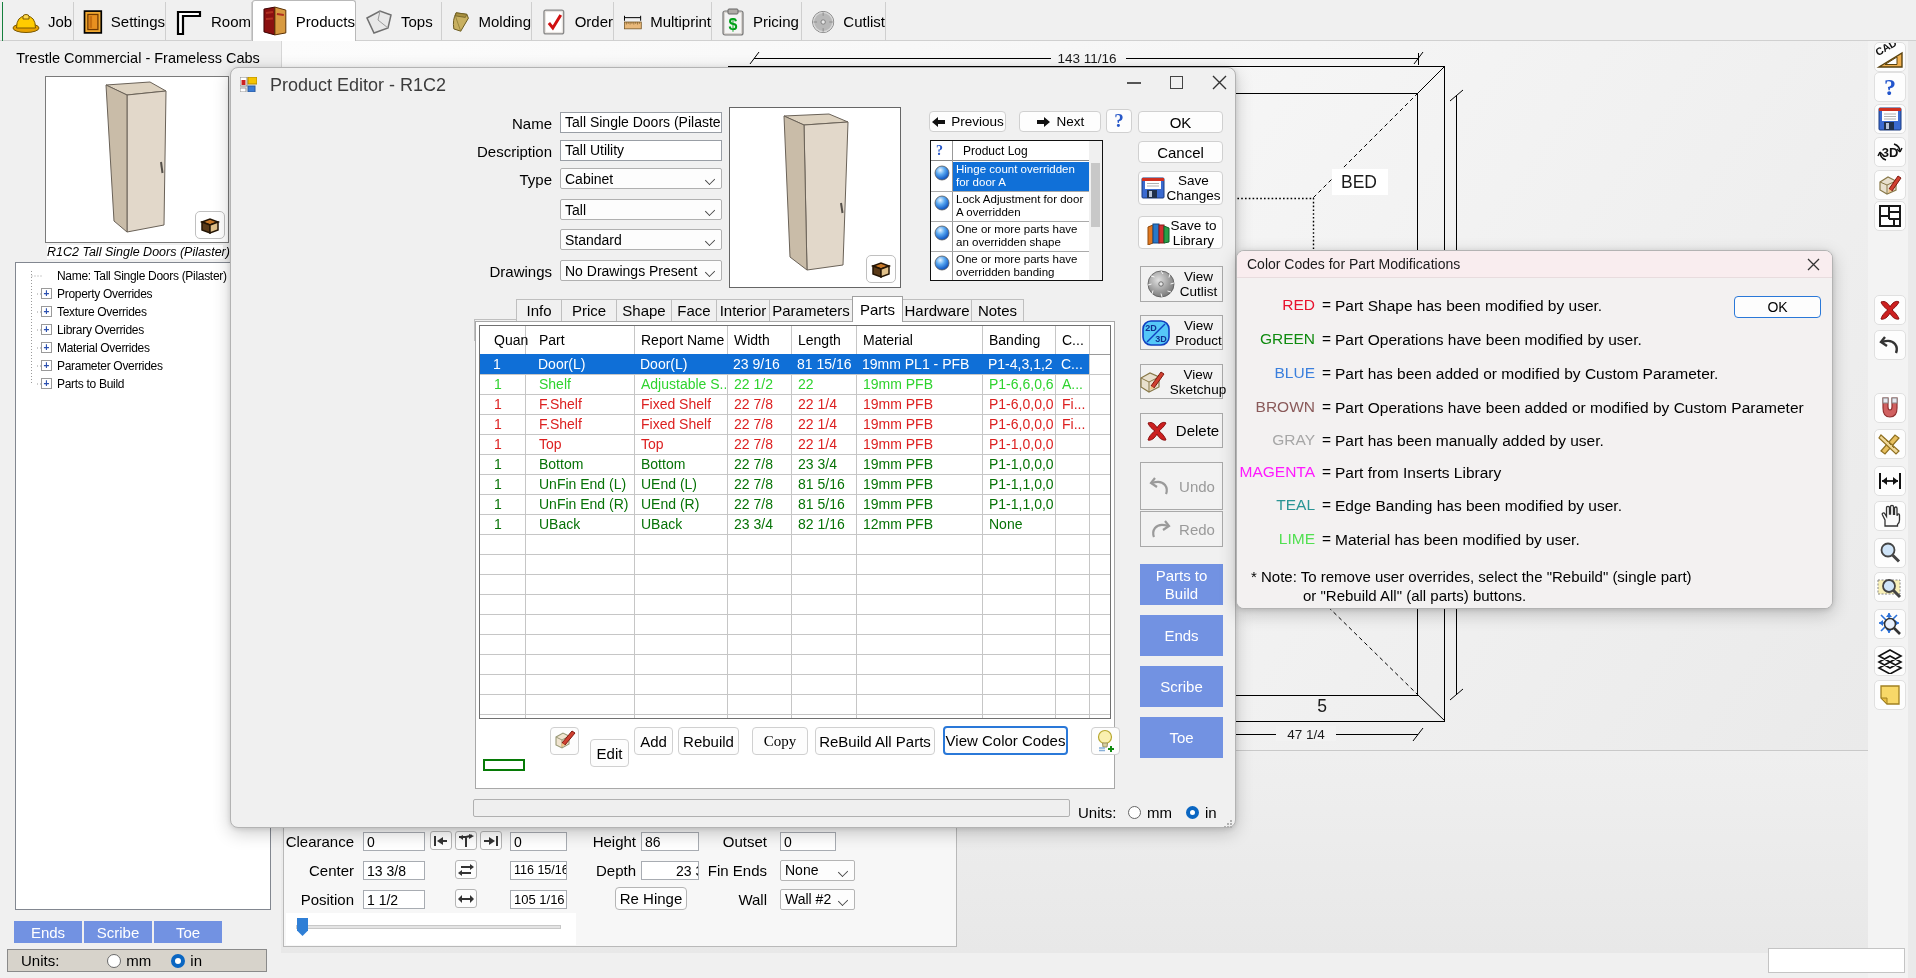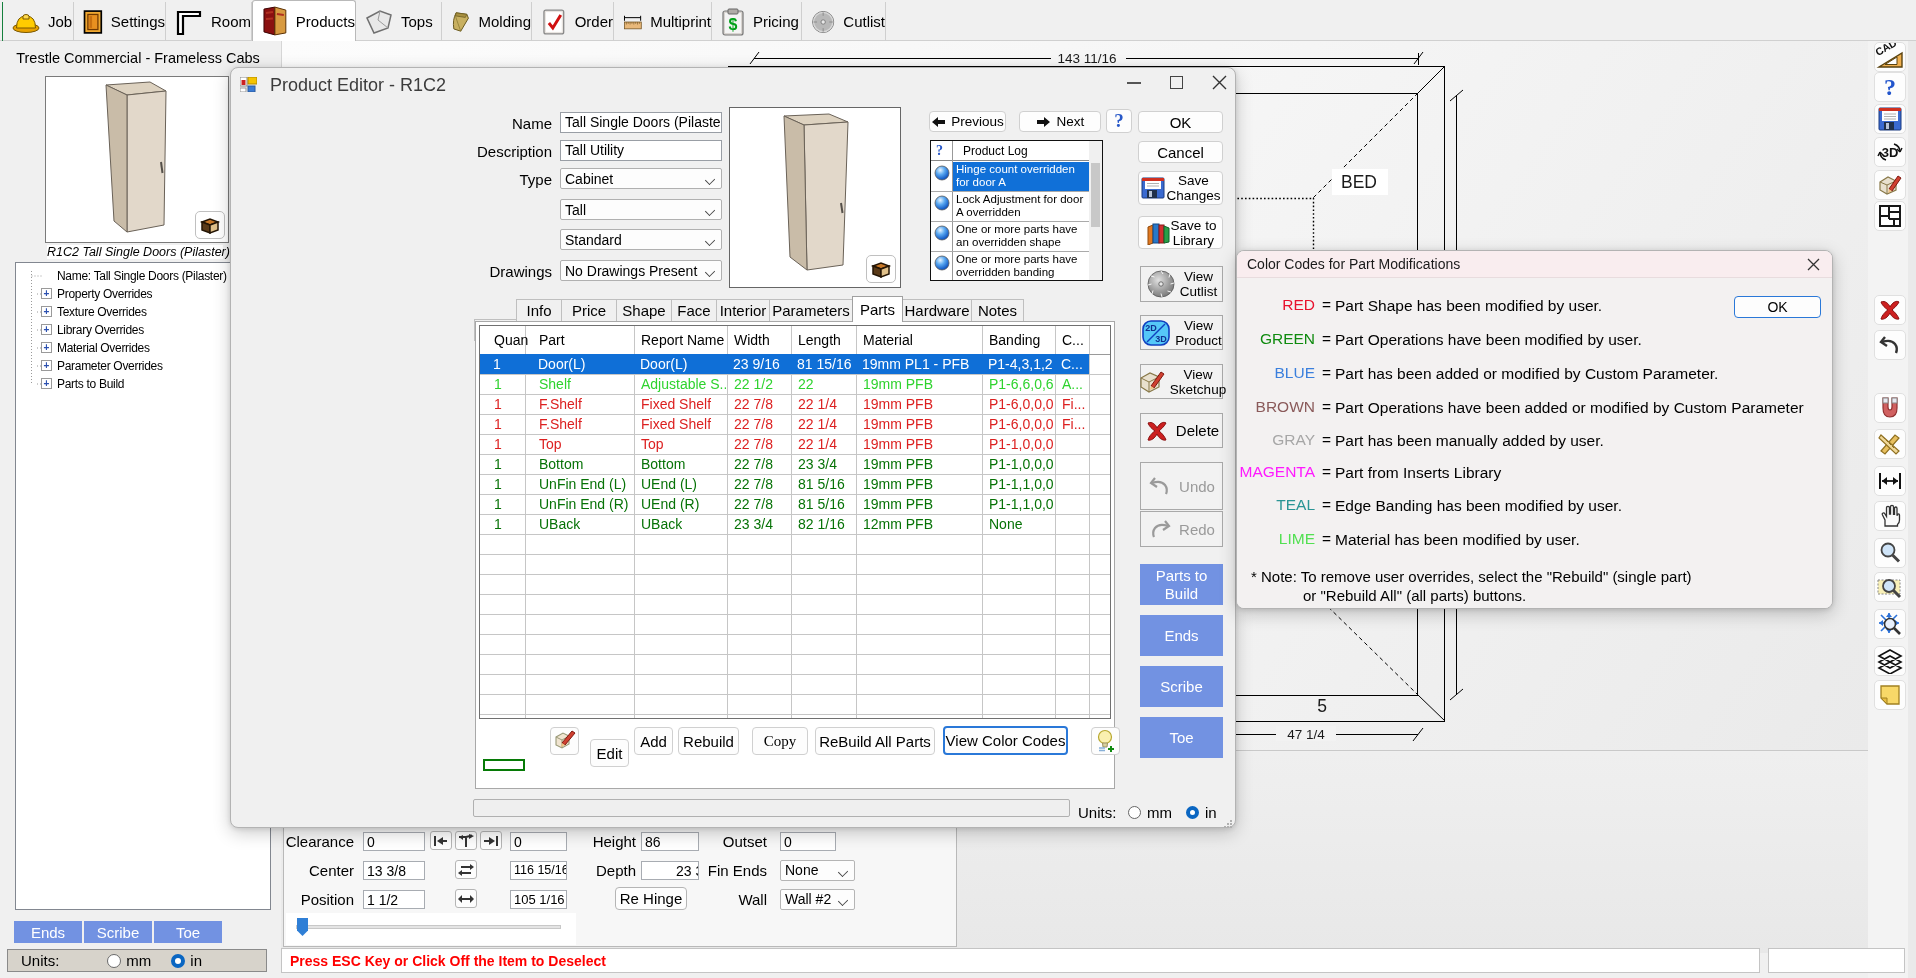--- a/index.html
+++ b/index.html
@@ -350,23 +350,20 @@
         <path d="M13 2 L24 8 L13 14 L2 8 Z M13 8 L24 14 L13 20 L2 14 Z M13 14 L24 20 L13 26 L2 20 Z" fill="none" stroke="#111" stroke-width="1.6"></path>
       </svg>
   </div>
   <div class="ricon" style="top:680px;">
     <svg width="24" height="24" viewBox="0 0 24 24">
         <path d="M3 3 L21 3 L21 21 L9 21 L3 15 Z" fill="#f8d868" stroke="#a08020" stroke-width="1.3"></path>
         <path d="M3 15 L9 15 L9 21 Z" fill="#e8bc40" stroke="#a08020" stroke-width="1"></path>
       </svg>
   </div>
 
-  <div class="abs" id="statusbar1">
-      <span id="esc-text">Press ESC Key or Click Off the Item to Deselect</span>
-    </div>
   <div class="abs" id="statusbar2"></div>
 
   <div class="abs" id="cpanel">
 
     <div class="cp-label" style="left:0px;top:10px;width:70px;">Clearance</div>
     <div class="cp-input" style="left:79px;top:9px;width:62px;">0</div>
     <div class="cp-btn" style="left:146px;top:8px;width:22px;">
       <svg width="16" height="12" viewBox="0 0 16 12">
           <path d="M2 1 V11" stroke="#333" stroke-width="2"></path>
           <path d="M14 6 H6" stroke="#333" stroke-width="2"></path>

